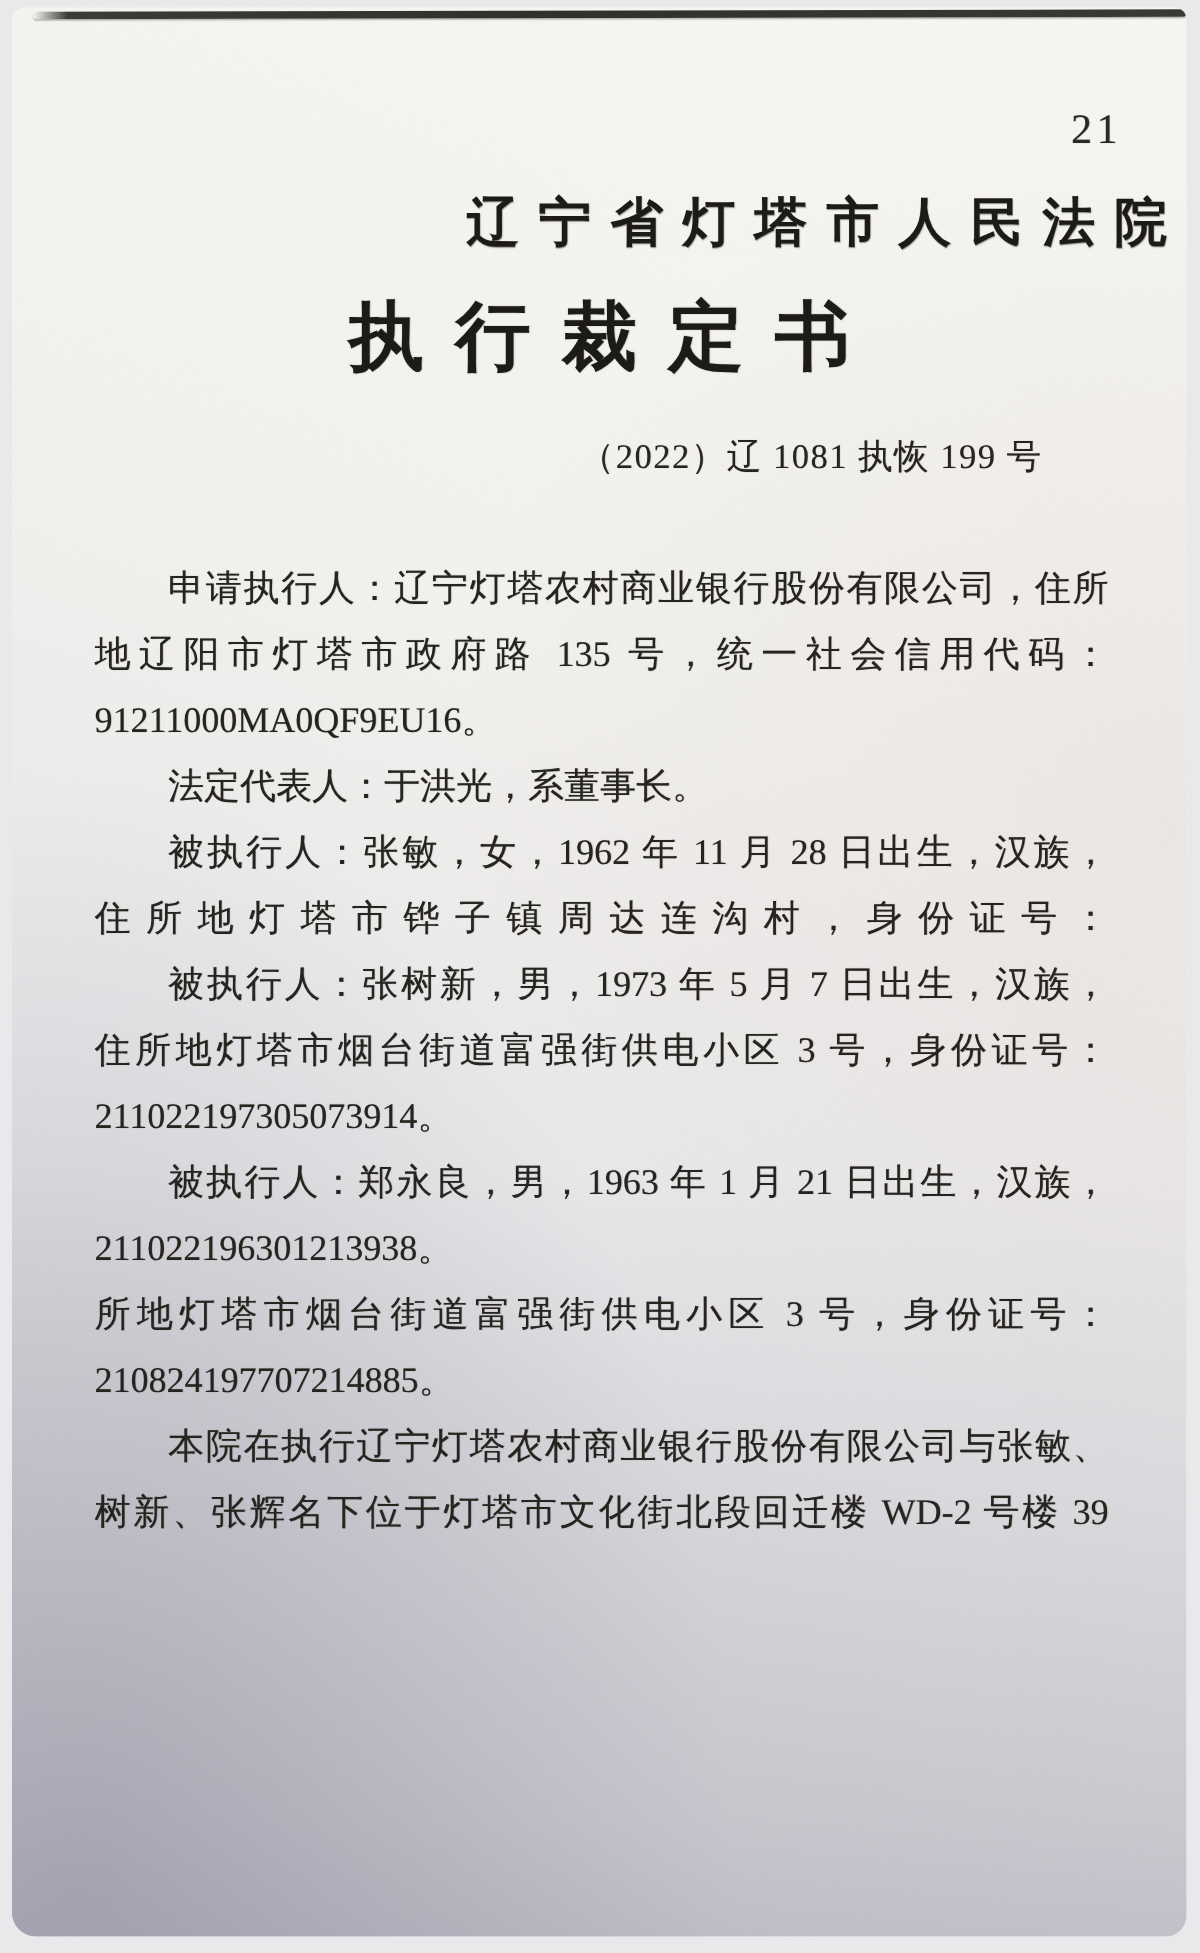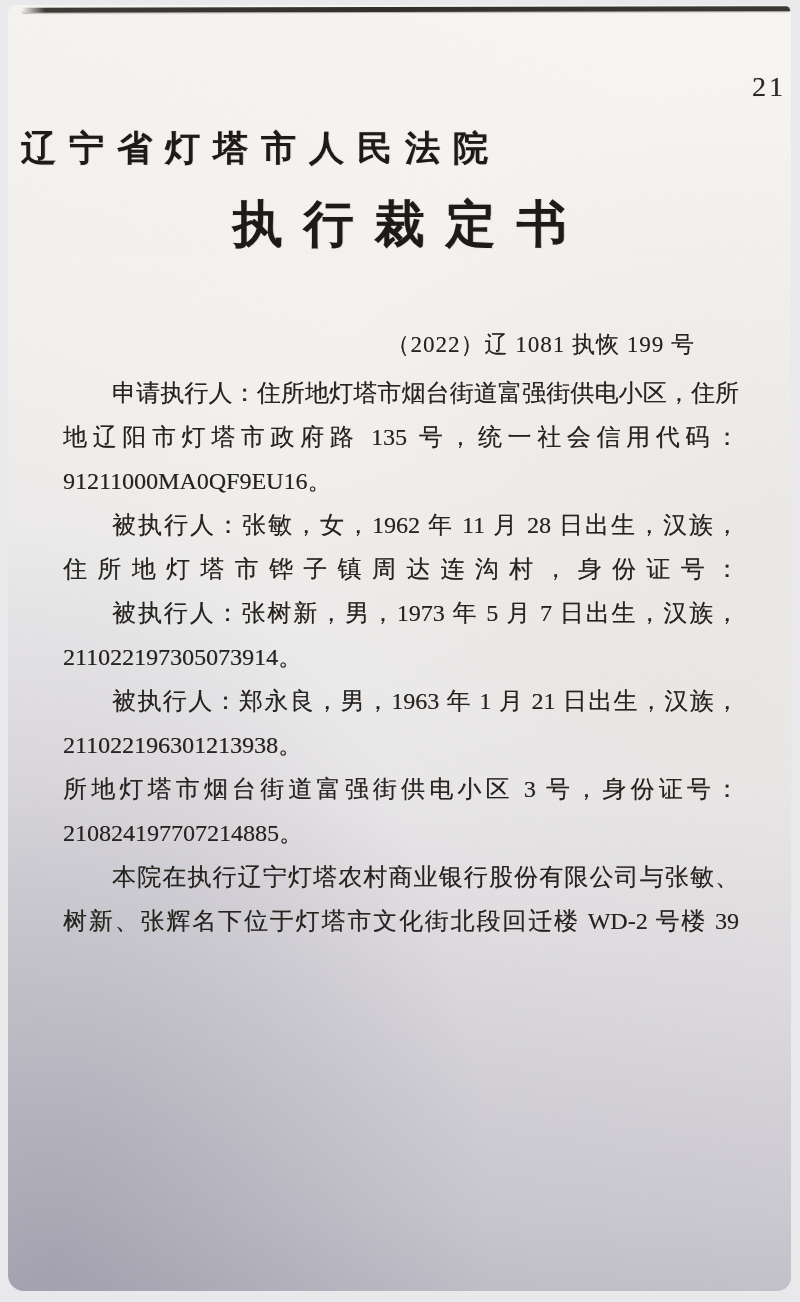--- a/index.html
+++ b/index.html
@@ -31,39 +31,37 @@
     transform:rotate(-0.12deg);
     box-shadow:0 1px 1px rgba(60,58,52,0.35);
   }
   svg.noise{position:absolute;inset:0;width:100%;height:100%;opacity:.07;pointer-events:none;}
 
   .content{position:absolute;inset:0;color:#26241f;}
   .pgnum{
     position:absolute;top:66px;left:706px;
     font-size:28px;letter-spacing:3px;color:#2a2923;
     text-shadow:0.3px 0.3px 0.7px rgba(40,38,34,0.5);
-    margin-left:38px;
   }
   .title1{
     position:absolute;top:120px;left:0;width:100%;
-    text-align:left;font-size:35px;font-weight:700;
+    text-align:right;font-size:35px;font-weight:700;
     letter-spacing:13px;padding-left:13px;box-sizing:border-box;
     color:#1d1b17;text-shadow:0.4px 0.4px 0.8px rgba(35,33,28,0.5);
   }
   .title2{
     position:absolute;top:186px;left:0;width:100%;
     text-align:center;font-size:50px;font-weight:700;
     letter-spacing:21px;padding-left:21px;box-sizing:border-box;
     color:#1d1b17;text-shadow:0.4px 0.4px 0.8px rgba(35,33,28,0.5);
   }
   .caseno{
     position:absolute;top:284px;right:96px;
     font-size:23px;letter-spacing:1px;color:#26241f;
     text-shadow:0.3px 0.3px 0.6px rgba(40,38,34,0.45);
-    margin-top:40px;
   }
   .docbody{
     position:absolute;top:366px;left:55px;width:676px;
   }
   .ln{
     height:44px;line-height:44px;font-size:24px;
     white-space:nowrap;
     text-shadow:0.3px 0.3px 0.6px rgba(40,38,34,0.5);
   }
   .ln.jl{white-space:normal;text-align:justify;text-align-last:justify;}
@@ -83,26 +81,28 @@
   <div class="shade"></div>
   <div class="top-edge"></div>
 
   <div class="content">
     <div class="pgnum">21</div>
     <div class="title1">辽宁省灯塔市人民法院</div>
     <div class="title2">执行裁定书</div>
     <div class="caseno">（2022）辽 1081 执恢 199 号</div>
 
     <div class="docbody">
-      <div class="ln jl indent">申请执行人：住所地灯塔市烟台街道富强街供电小区，住所</div>
+      <div class="ln jl indent">申请执行人：辽宁灯塔农村商业银行股份有限公司，住所</div>
       <div class="ln jl">地辽阳市灯塔市政府路 135 号，统一社会信用代码：</div>
       <div class="ln">91211000MA0QF9EU16。</div>
+      <div class="ln indent">法定代表人：于洪光，系董事长。</div>
       <div class="ln jl indent">被执行人：张敏，女，1962 年 11 月 28 日出生，汉族，</div>
       <div class="ln jl">住所地灯塔市铧子镇周达连沟村，身份证号：</div>
       <div class="ln jl indent">被执行人：张树新，男，1973 年 5 月 7 日出生，汉族，</div>
+      <div class="ln jl">住所地灯塔市烟台街道富强街供电小区 3 号，身份证号：</div>
       <div class="ln">211022197305073914。</div>
       <div class="ln jl indent">被执行人：郑永良，男，1963 年 1 月 21 日出生，汉族，</div>
       <div class="ln">211022196301213938。</div>
       <div class="ln jl">所地灯塔市烟台街道富强街供电小区 3 号，身份证号：</div>
       <div class="ln">210824197707214885。</div>
       <div class="ln jl indent">本院在执行辽宁灯塔农村商业银行股份有限公司与张敏、</div>
       <div class="ln jl">树新、张辉名下位于灯塔市文化街北段回迁楼 WD-2 号楼 39</div>
     </div>
   </div>
 </div>

